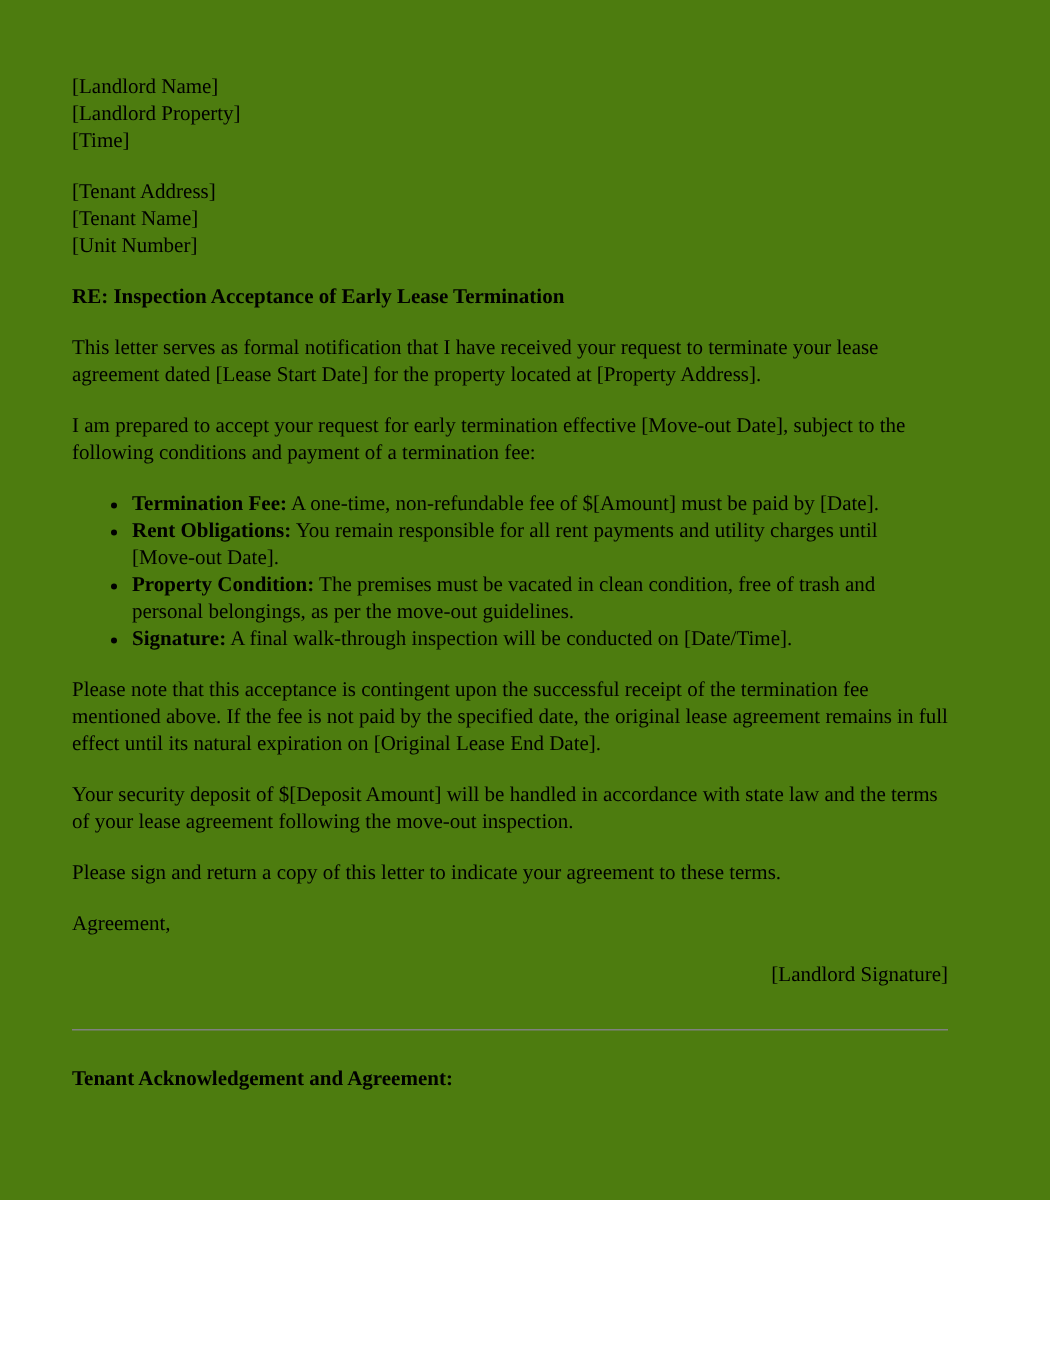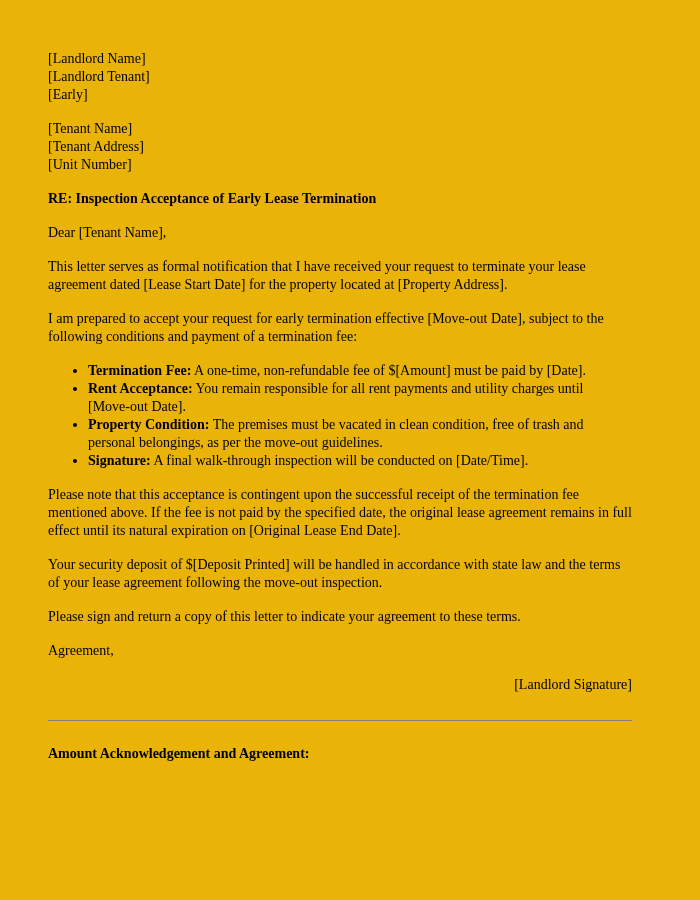--- a/index.html
+++ b/index.html
@@ -3,22 +3,22 @@
 <meta charset="utf-8">
 <style>
   html, body {
     margin: 0;
     padding: 0;
     background: #ffffff;
   }
   .page {
     position: relative;
     width: 700px;
-    height: 900px;
-    background: #eab308;
+    height: 800px;
+    background: #4d7c0f;
     box-sizing: border-box;
     overflow: hidden;
     font-family: "Liberation Serif", "DejaVu Serif", serif;
     font-size: 14px;
     line-height: 18px;
     color: #000000;
   }
   .content {
     position: absolute;
     top: 50px;
@@ -65,55 +65,54 @@
   }
 </style>
 </head>
 <body>
 
 <div class="page">
   <div class="content">
 
     <div class="addr-block">
       <div class="addr-line">[Landlord Name]</div>
-      <div class="addr-line">[Landlord Tenant]</div>
-      <div class="addr-line">[Early]</div>
+      <div class="addr-line">[Landlord Property]</div>
+      <div class="addr-line">[Time]</div>
     </div>
 
     <div class="addr-block">
+      <div class="addr-line">[Tenant Address]</div>
       <div class="addr-line">[Tenant Name]</div>
-      <div class="addr-line">[Tenant Address]</div>
       <div class="addr-line">[Unit Number]</div>
     </div>
 
     <p class="subject">RE: Inspection Acceptance of Early Lease Termination</p>
 
-    <p class="para">Dear [Tenant Name],</p>
 
     <p class="para">This letter serves as formal notification that I have received your request to terminate your lease agreement dated [Lease Start Date] for the property located at [Property Address].</p>
 
     <p class="para">I am prepared to accept your request for early termination effective [Move-out Date], subject to the following conditions and payment of a termination fee:</p>
 
     <ul class="conditions">
       <li><span class="b-label">Termination Fee:</span><span> A one-time, non-refundable fee of $[Amount] must be paid by [Date].</span></li>
-      <li><span class="b-label">Rent Acceptance:</span><span> You remain responsible for all rent payments and utility charges until [Move-out Date].</span></li>
+      <li><span class="b-label">Rent Obligations:</span><span> You remain responsible for all rent payments and utility charges until [Move-out Date].</span></li>
       <li><span class="b-label">Property Condition:</span><span> The premises must be vacated in clean condition, free of trash and personal belongings, as per the move-out guidelines.</span></li>
       <li><span class="b-label">Signature:</span><span> A final walk-through inspection will be conducted on [Date/Time].</span></li>
     </ul>
 
     <p class="para">Please note that this acceptance is contingent upon the successful receipt of the termination fee mentioned above. If the fee is not paid by the specified date, the original lease agreement remains in full effect until its natural expiration on [Original Lease End Date].</p>
 
-    <p class="para">Your security deposit of $[Deposit Printed] will be handled in accordance with state law and the terms of your lease agreement following the move-out inspection.</p>
+    <p class="para">Your security deposit of $[Deposit Amount] will be handled in accordance with state law and the terms of your lease agreement following the move-out inspection.</p>
 
     <p class="para">Please sign and return a copy of this letter to indicate your agreement to these terms.</p>
 
     <p class="para">Agreement,</p>
 
     <div class="sig-block">
       <div class="addr-line">[Landlord Signature]</div>
     </div>
 
     <hr class="divider">
 
-    <p class="ack-heading">Amount Acknowledgement and Agreement:</p>
+    <p class="ack-heading">Tenant Acknowledgement and Agreement:</p>
 
   </div>
 </div>
 
 </body></html>

